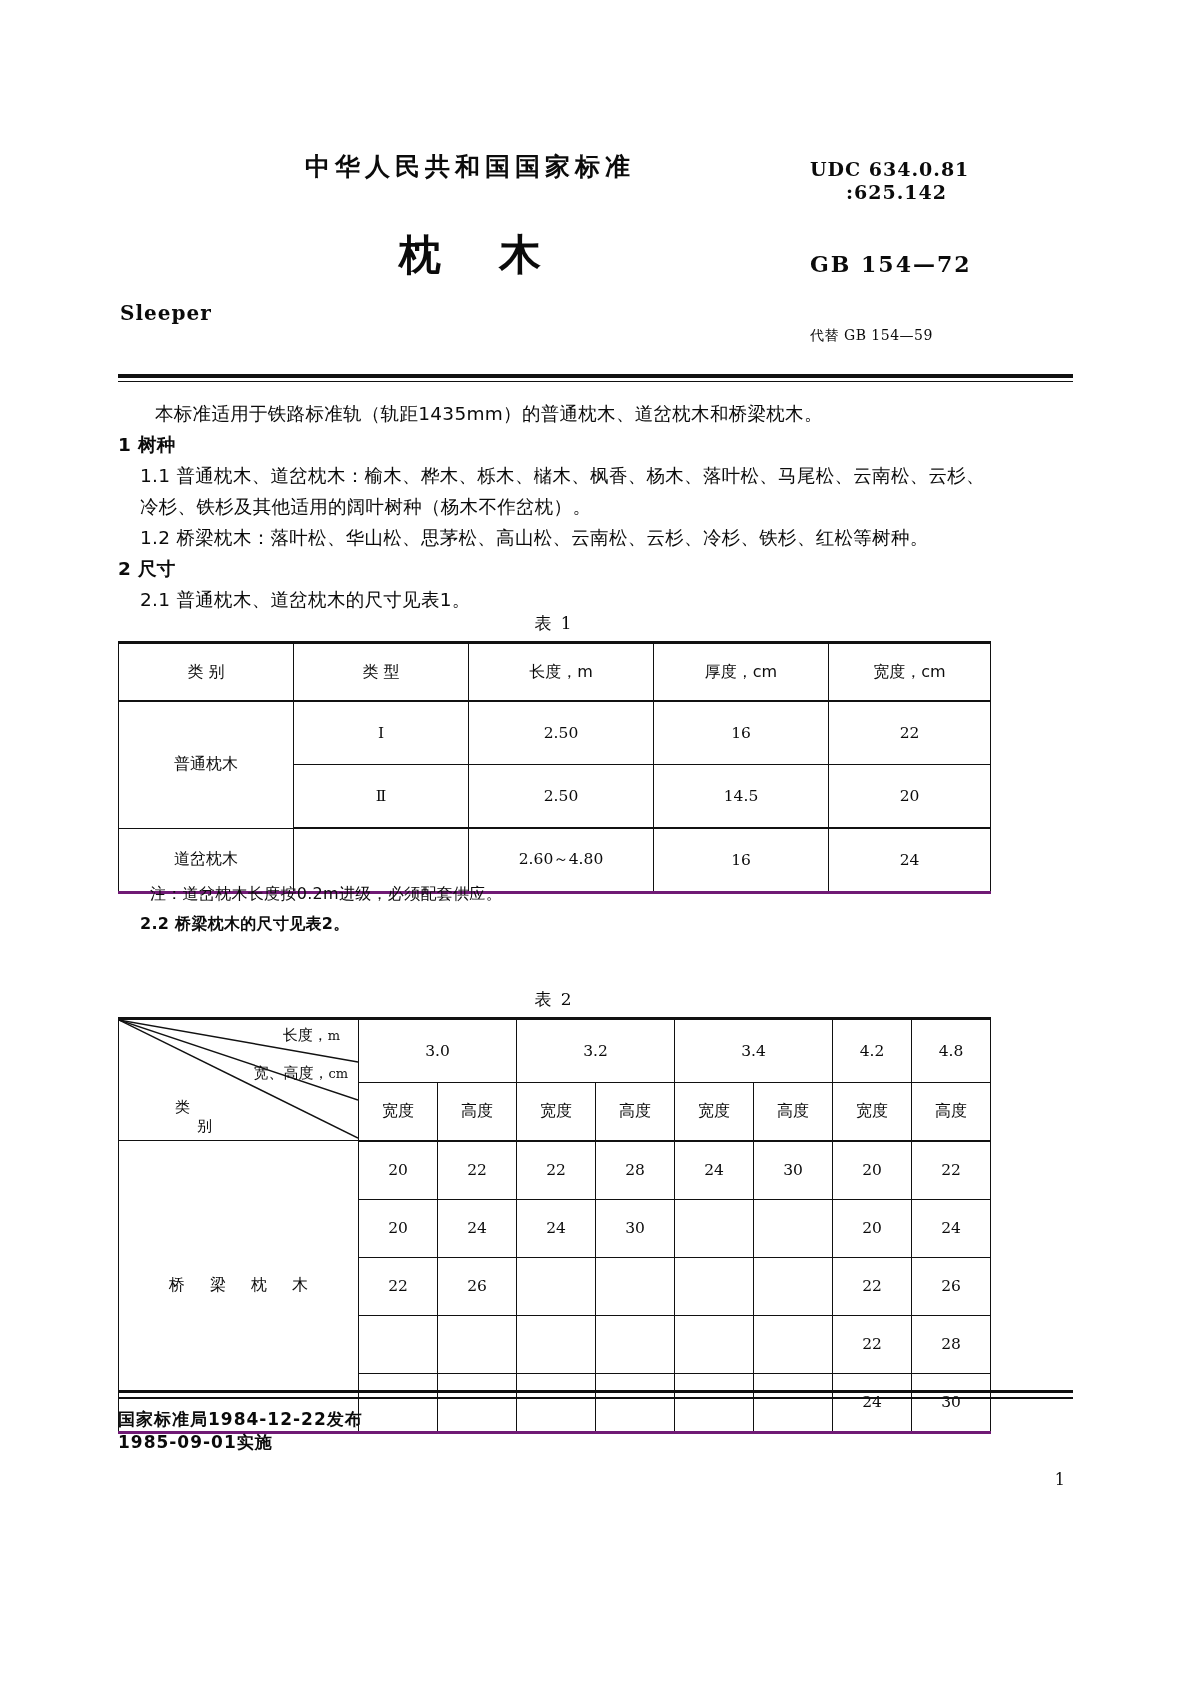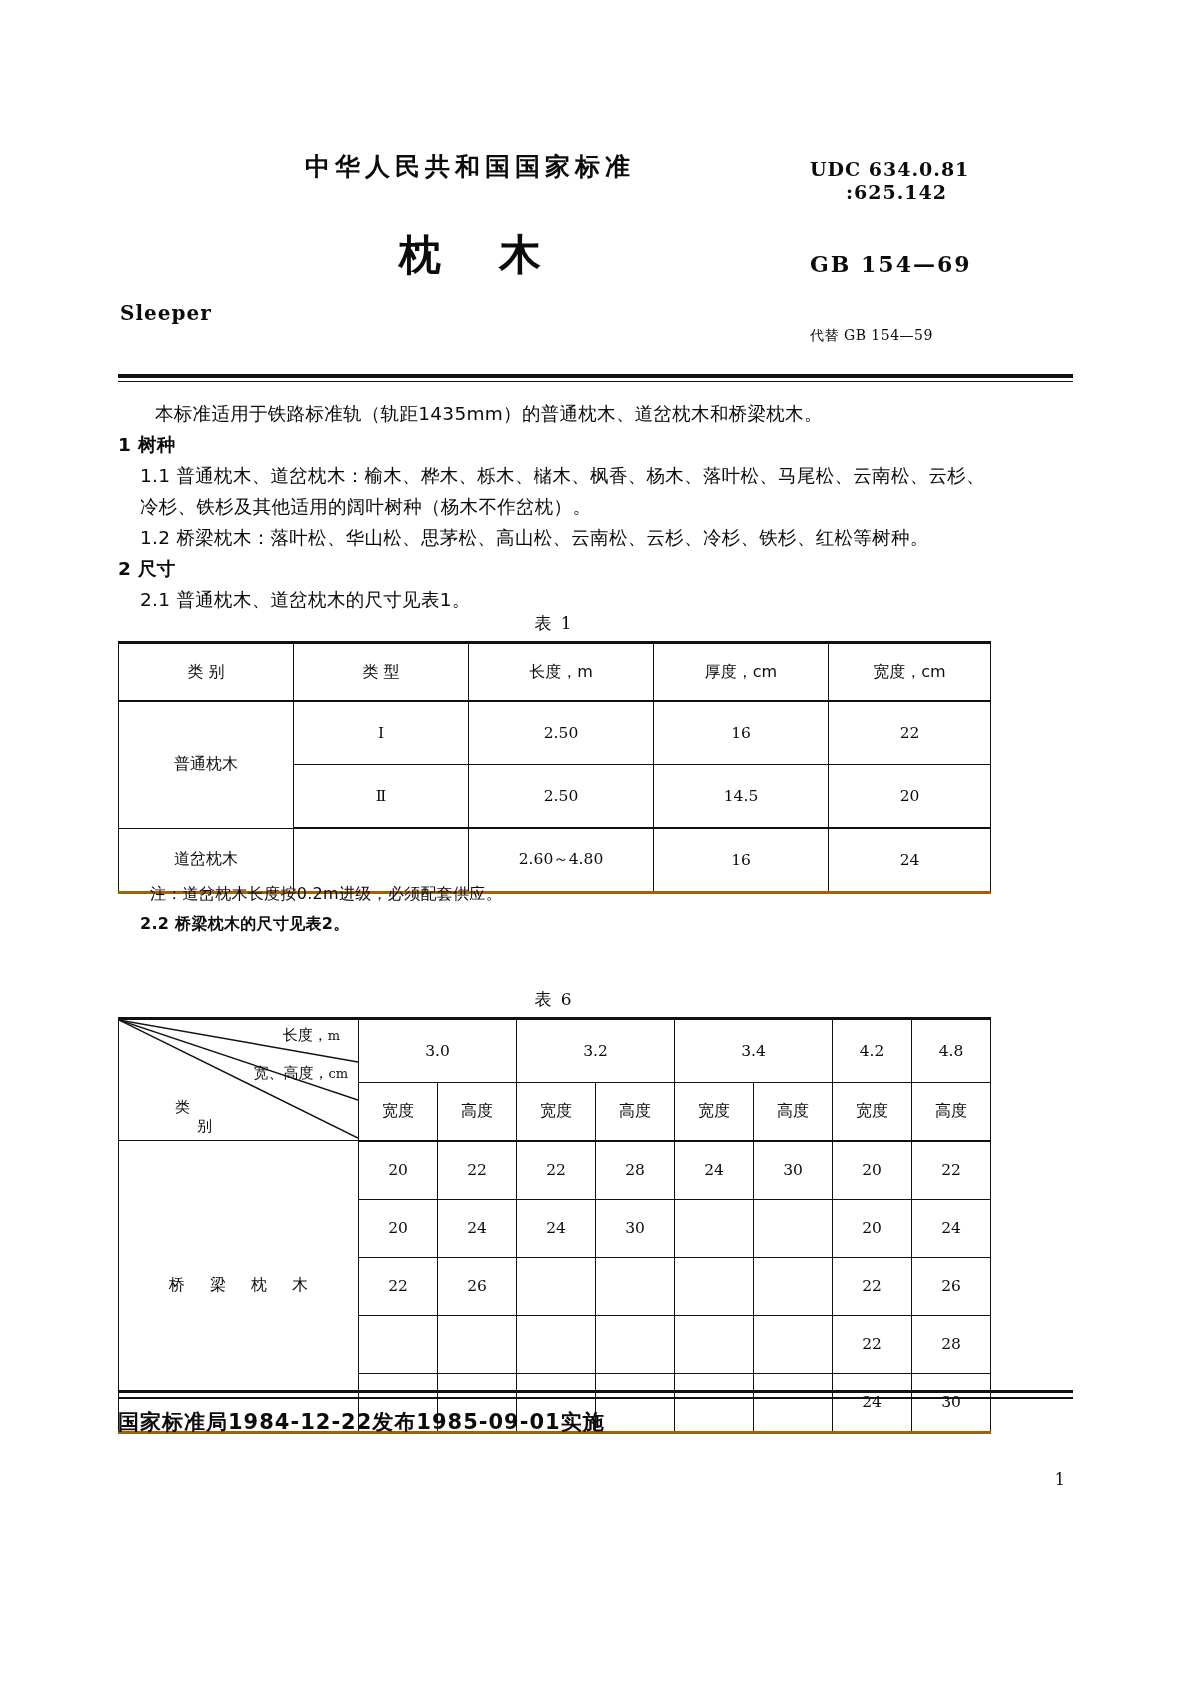--- a/index.html
+++ b/index.html
@@ -62,21 +62,21 @@
   }
   table.gb {
     border-collapse:collapse; width:872px; table-layout:fixed;
     font-size:15.5px;
     font-family:"DejaVu Serif","Liberation Serif",serif;
   }
   table.gb td, table.gb th {
     border:1px solid #111; text-align:center; vertical-align:middle;
     font-weight:normal; padding:0;
   }
-  table.gb { border-top:3px solid #111; border-bottom:3px solid #a16207; }
+  table.gb { border-top:3px solid #111; border-bottom:3px solid #701a75; }
   table.gb tr.thick-bottom > td, table.gb tr.thick-bottom > th { border-bottom:2px solid #111; }
   .cn { font-family:"DejaVu Sans","Liberation Sans",sans-serif; font-size:16px; }
   .sp2 { letter-spacing:10px; text-indent:10px; }
 
   
   .t1-wrap { position:absolute; left:118px; top:612px; width:872px; }
   
   .t2-wrap { position:absolute; left:118px; top:930px; width:872px; }
 
   
@@ -90,21 +90,21 @@
   .lab-len  { top:6px;  right:18px; }
   .lab-wh   { top:44px; right:10px; }
   .lab-cls  { bottom:4px; left:34px; }
   .lab-cls span { display:block; }
   .unit { font-family:"DejaVu Serif","Liberation Serif",serif; font-size:13px; }
 
   
   .foot {
     position:absolute; left:118px; right:118px; top:1408px;
     display:flex; justify-content:flex-start; align-items:baseline;
-    font-size:21px; font-weight:700; letter-spacing:1px;
+    font-size:17px; font-weight:700; letter-spacing:1px;flex-direction:column;
   }
   .foot .mono { font-family:"DejaVu Sans","Liberation Sans",sans-serif; }
   .pageno {
     position:absolute; right:126px; top:1470px;
     font-size:16px; font-family:"DejaVu Serif","Liberation Serif",serif;
   }
   .note {
     position:absolute; left:118px; width:872px; top:884px;
     font-size:16px; letter-spacing:0.3px;
   }
@@ -117,21 +117,21 @@
 
   <div class="hdr">
     <div class="hdr-left">
       <div class="nat-title">中华人民共和国国家标准</div>
       <div class="doc-title">枕木</div>
       <div class="doc-title-en">Sleeper</div>
     </div>
     <div class="hdr-right">
       <div class="udc">UDC 634.0.81</div>
       <div class="udc2">:625.142</div>
-      <div class="gbno">GB 154—69</div>
+      <div class="gbno">GB 154—72</div>
       <div class="replaces">代替 GB 154—59</div>
     </div>
   </div>
 
   <div class="rule-top"></div>
   <div class="rule-top2"></div>
 
   <div class="body-text">
     <div class="p-indent">本标准适用于铁路标准轨（轨距1435mm）的普通枕木、道岔枕木和桥梁枕木。</div>
     <div class="sec lvl1">1  树种</div>
@@ -184,21 +184,21 @@
       </tbody>
     </table>
   </div>
 
   <div class="note">
     <div class="note-in">注：道岔枕木长度按0.2m进级，必须配套供应。</div>
     <div style="margin-left:22px;font-size:16px;line-height:31px;margin-top:3px;font-weight:bold;">2.2  桥梁枕木的尺寸见表2。</div>
   </div>
 
   <div class="t2-wrap">
-    <div class="tbl-caption" style="margin-top:58px;">表 6</div>
+    <div class="tbl-caption" style="margin-top:58px;">表 2</div>
     <table class="gb">
       <colgroup>
         <col style="width:240px">
         <col style="width:79px">
           <col style="width:79px">
         <col style="width:79px">
           <col style="width:79px">
         <col style="width:79px">
           <col style="width:79px">
         <col style="width:79px">

